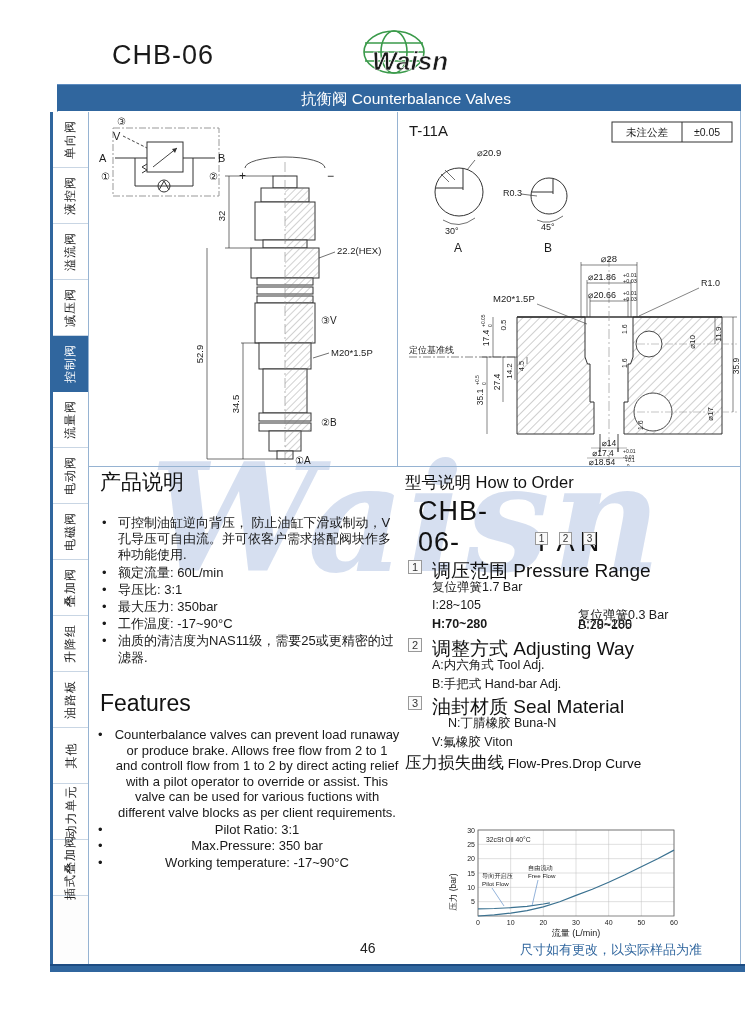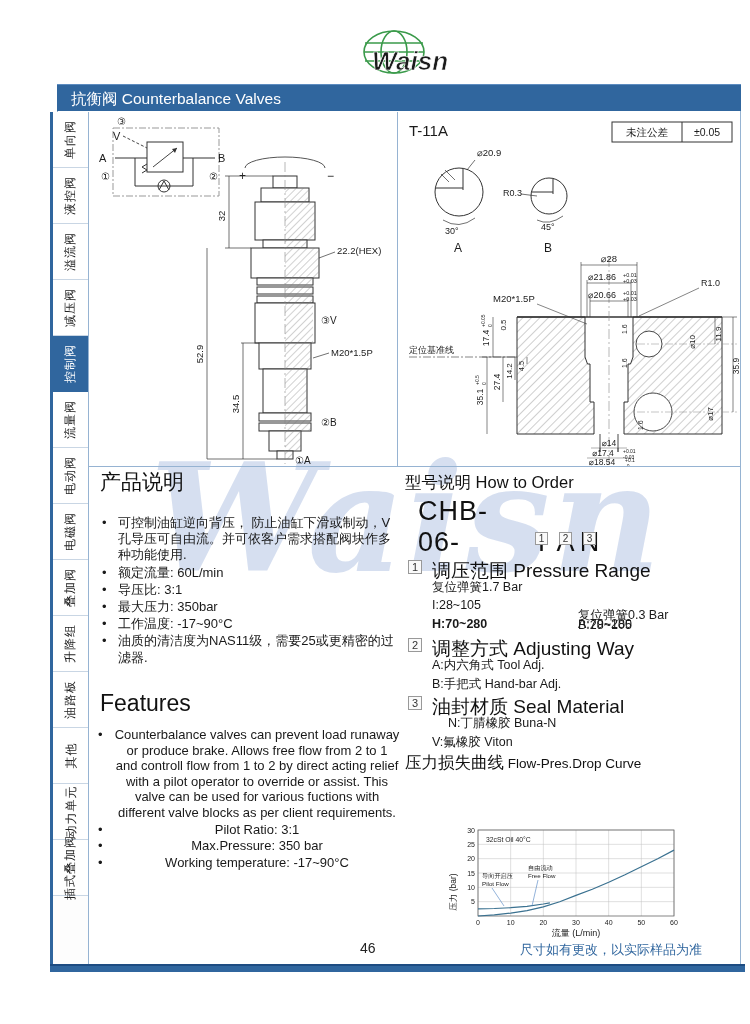--- a/index.html
+++ b/index.html
@@ -11,21 +11,21 @@
   #watermark { left:150px; top:430px; font-family:"DejaVu Serif", serif; font-style:italic; font-weight:bold;
     font-size:150px; color:rgba(130,158,208,0.33); z-index:0; letter-spacing:2px; pointer-events:none; }
 
   
   #doc-title { left:112px; top:40px; font-size:27px; letter-spacing:1px; color:#1a1a1a; z-index:2; }
   #logo { left:348px; top:26px; z-index:2; }
 
   
   #header-bar { left:57px; top:84px; width:684px; height:27px; background:#30669e; color:#fff;
     font-size:15.5px; line-height:27px; padding-left:14px; z-index:3;
-    border-top:1px solid #5d8cc0; }
+    border-top:1px solid #5d8cc0;text-align:center; }
 
   
   #frame { left:57px; top:111px; width:684px; height:856px; border:1px solid #96b3d2; border-top:none; z-index:1; }
   #divider-v { left:397px; top:112px; width:1px; height:354px; background:#96b3d2; z-index:4; }
   #divider-h { left:58px; top:466px; width:683px; height:1px; background:#96b3d2; z-index:4; }
 
   
   #sidebar { left:50px; top:112px; width:39px; height:854px; border-left:3px solid #30669e;
     border-right:1px solid #96b3d2; background:#fdfdfd; z-index:5; }
   .side-item { height:56px; border-bottom:1px solid #c9d6e4; display:flex; align-items:center; justify-content:center; background:#fff; }
@@ -70,20 +70,21 @@
   #footer-note { left:520px; top:941px; font-size:13px; color:#30669e; z-index:6; }
   #bottom-bar { left:50px; top:964px; width:695px; height:8px; background:#30669e; border-top:2px solid #1d4c82; z-index:6; }
 </style>
 </head>
 <body>
 
 <div id="page">
 
   <div id="watermark" class="abs">Waisn</div>
 
+  <div id="doc-title" class="abs">CHB-06</div>
 
   <svg id="logo" class="abs" width="100" height="56" viewBox="0 0 100 56">
     <g stroke="#3a9a4a" stroke-width="1.6" fill="none">
       <ellipse cx="46" cy="26" rx="30" ry="21"></ellipse>
       <ellipse cx="46" cy="26" rx="13" ry="21"></ellipse>
       <line x1="17" y1="17" x2="75" y2="17"></line>
       <line x1="16" y1="26" x2="76" y2="26"></line>
       <line x1="17" y1="35" x2="75" y2="35"></line>
     </g>
     <text x="24" y="44" font-family="DejaVu Serif, serif" font-style="italic" font-weight="bold" font-size="26" fill="#5d7ab8" stroke="#ffffff" stroke-width="0.7">Waisn</text>

